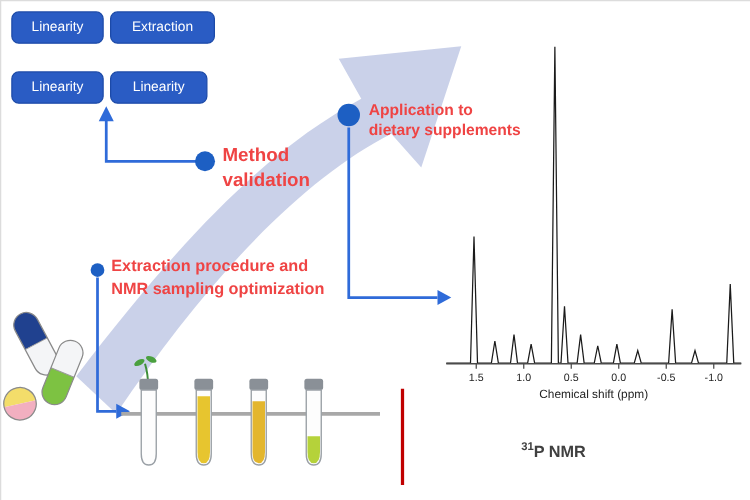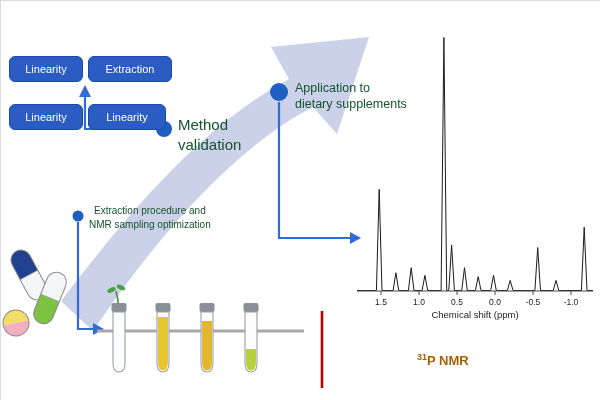--- a/index.html
+++ b/index.html
@@ -4,27 +4,27 @@
 <style>
   html,body{margin:0;padding:0;background:#ffffff;font-family:"Liberation Sans",sans-serif;}
   .canvas{position:relative;width:600px;height:400px;background:#ffffff;overflow:hidden;border:1px solid #dcdcdc;}
   svg.layer{position:absolute;left:0;top:0;font-family:"Liberation Sans",sans-serif;}
   .swoosh{fill:var(--arrow-fill,#c7cfe8);opacity:.95;}
   .connector-line{stroke:var(--line-blue,#2f6bd9);stroke-width:2.2;fill:none;}
   .connector-head{fill:var(--line-blue,#2f6bd9);}
   .bullet{fill:var(--bullet-blue,#1d5fc3);}
   .vbox{position:absolute;background:var(--box-blue,#2a5cc4);border:1px solid var(--box-border,#1c4aa8);
         border-radius:6px;color:#fff;font-size:11px;height:24px;
-        display:flex;align-items:center;justify-content:center;margin-top:47px;}
-  .lbl{position:absolute;color:#14532d;font-weight:normal;white-space:pre-line;}
+        display:flex;align-items:center;justify-content:center;}
+  .lbl{position:absolute;color:#ef4444;font-weight:bold;white-space:pre-line;}
   .lbl-method{left:177px;top:114px;font-size:15px;line-height:1.3;}
   .lbl-application{left:294px;top:79px;font-size:12.5px;line-height:1.3;}
-  .lbl-extraction{left:88px;top:203px;font-size:10px;line-height:1.4;text-align:center;}
+  .lbl-extraction{left:88px;top:203px;font-size:13px;line-height:1.4;}
   .lbl-sample{left:4px;top:341px;font-size:13.5px;line-height:1.3;}
-  .nmr-title{position:absolute;left:416px;top:351px;font-size:13px;font-weight:600;color:#a16207;}
+  .nmr-title{position:absolute;left:416px;top:351px;font-size:13px;font-weight:600;color:#404040;}
   .nmr-title sup{font-size:9px;}
   .outline{fill:none;stroke:#8a8a8a;stroke-width:1;}
   .seam{stroke:#9a9a9a;stroke-width:.8;}
   .cap-navy{fill:var(--capsule-navy,#20418f);}
   .cap-white{fill:#f4f5f7;}
   .cap-green{fill:var(--capsule-green,#7dc242);}
   .tab-yellow{fill:var(--tablet-yellow,#f3dd6a);}
   .tab-pink{fill:var(--tablet-pink,#f2afc0);}
   .rack{stroke:#a8a8a8;stroke-width:3;}
   .tube-cap{fill:#8a9097;}

